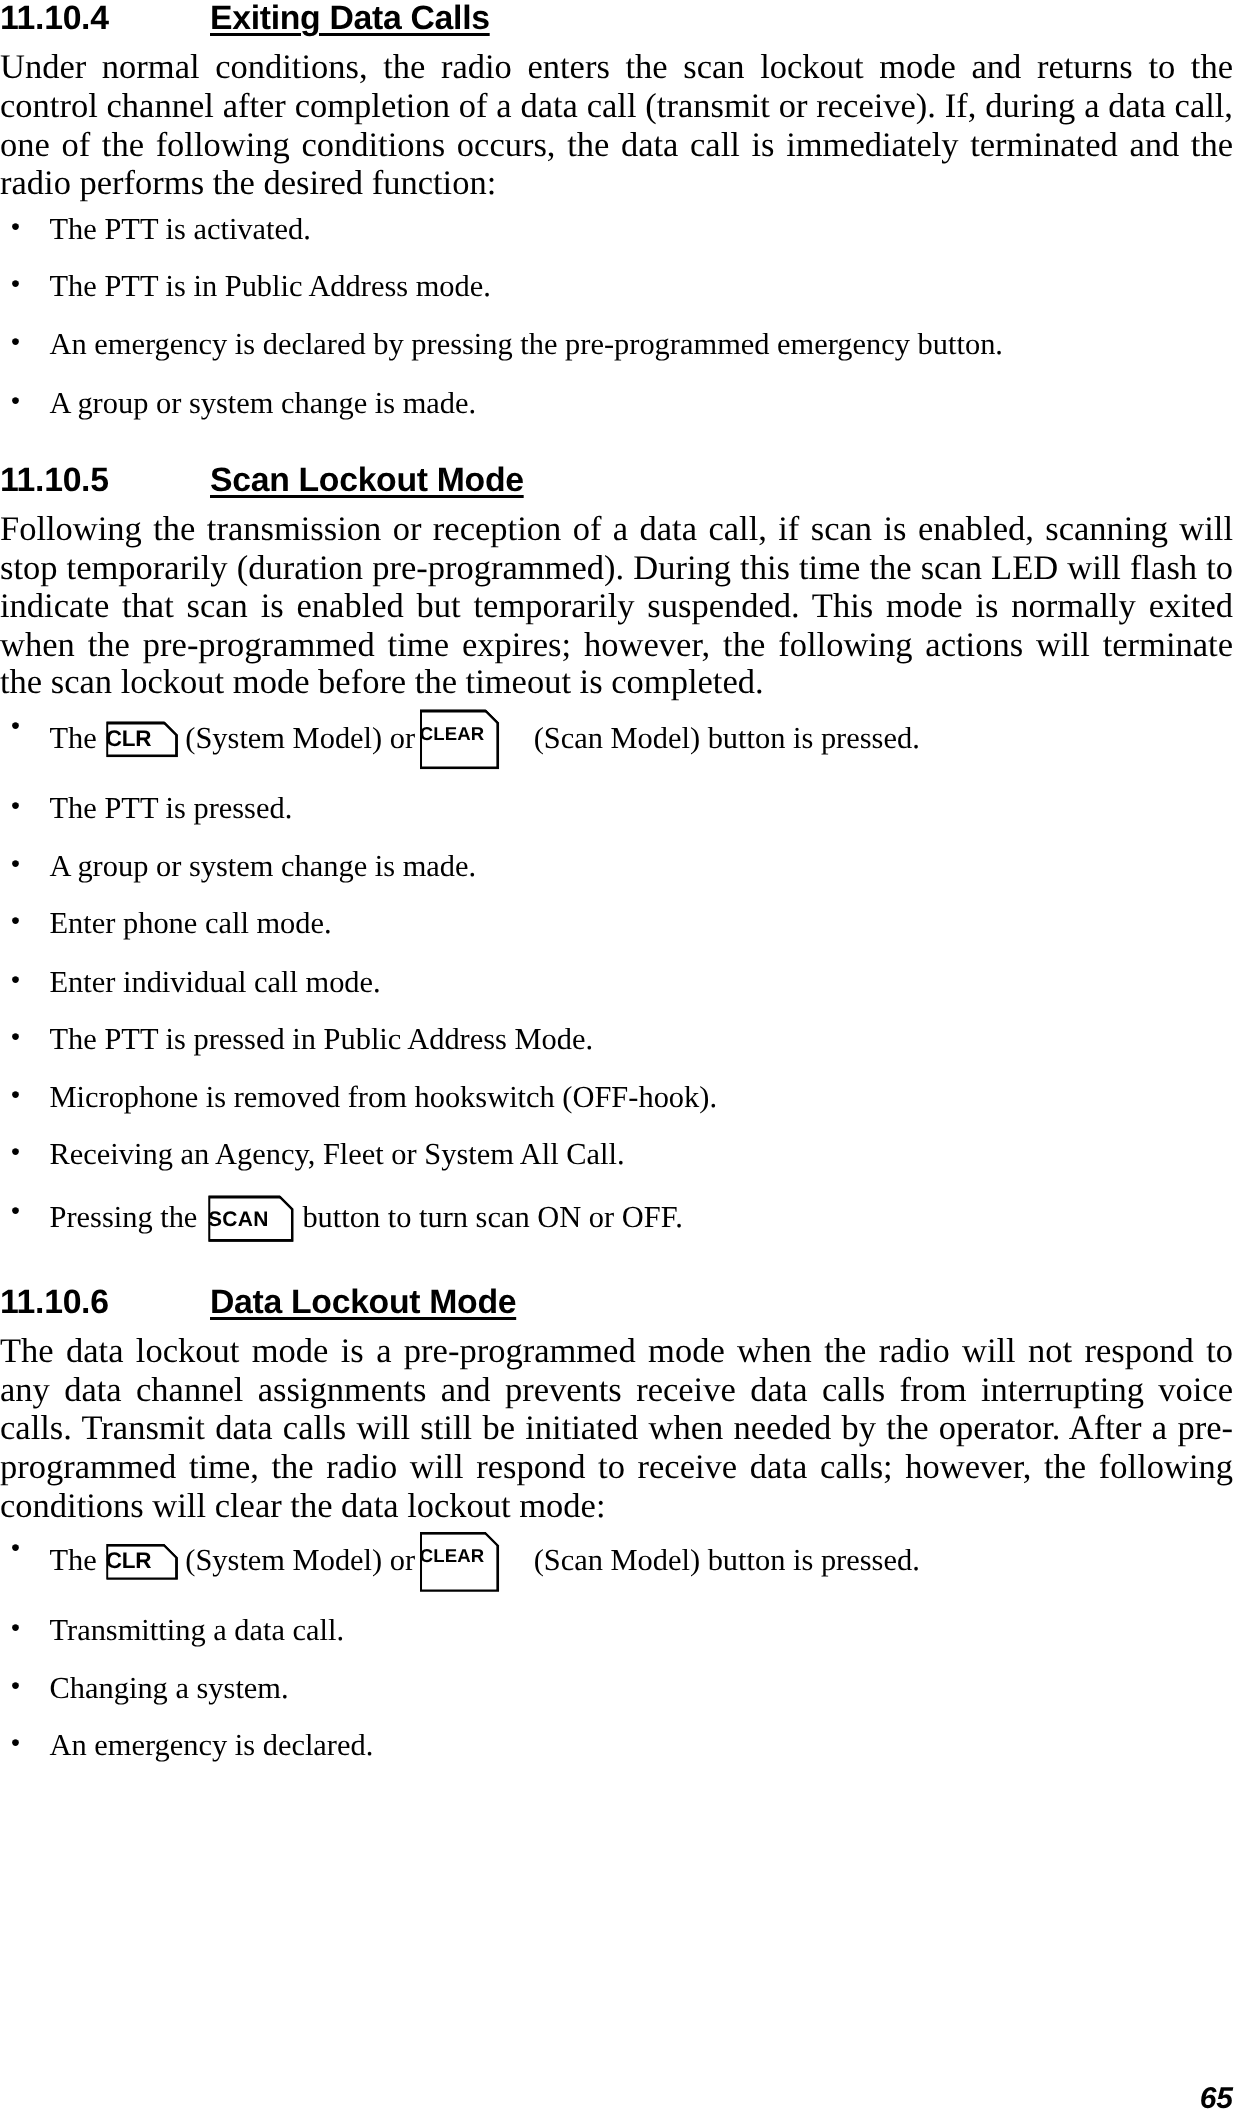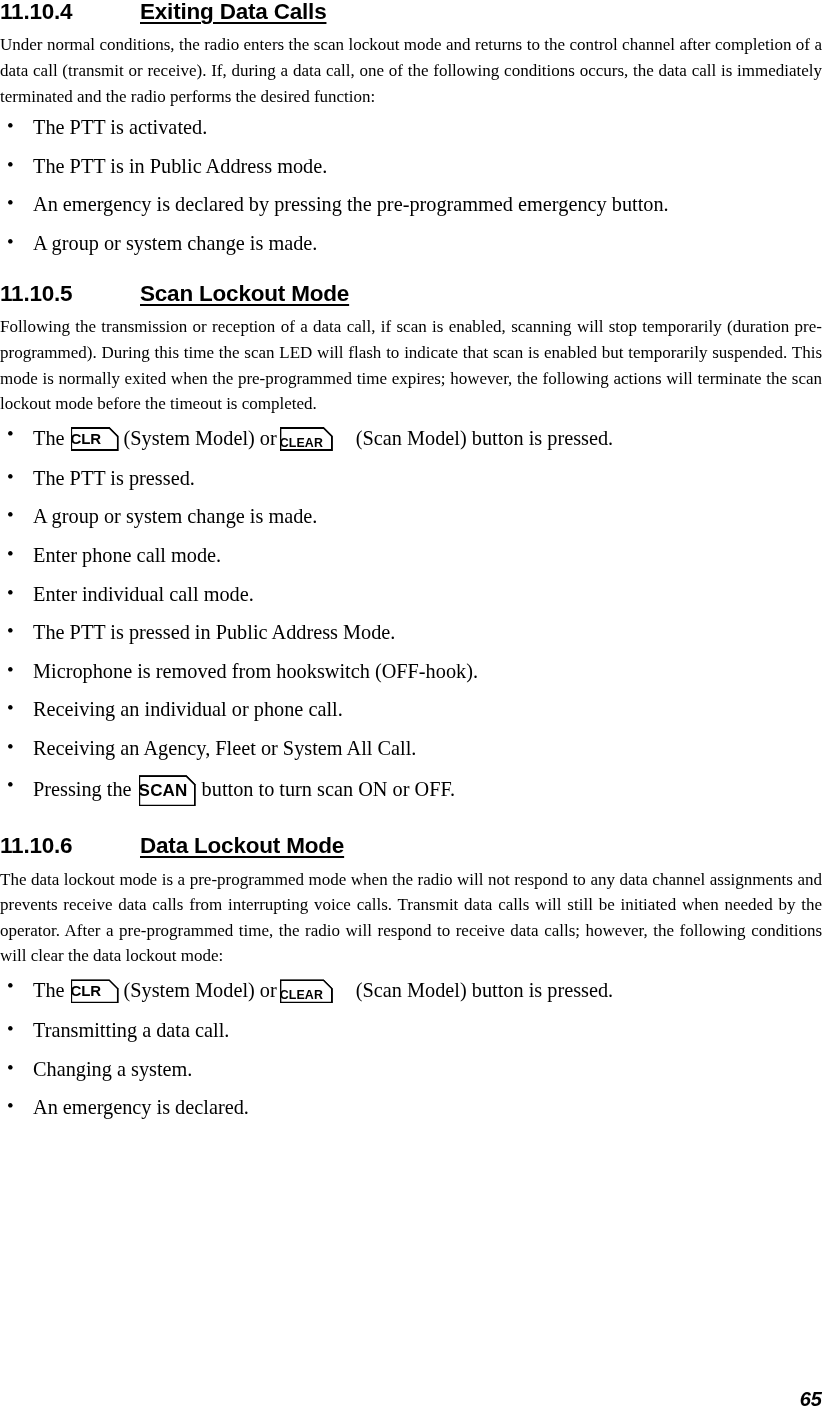--- a/index.html
+++ b/index.html
@@ -44,21 +44,21 @@
   .heading .title {
     text-decoration: underline;
     text-underline-offset: 3px;
     text-decoration-thickness: 2.4px;
   }
   .h-first  { margin: 0 0 9px 0; }
   .h-mid    { margin: 27px 0 9px 0; }
 
   
   .para {
-    font-size: 17px;
+    font-size: 23px;
     line-height: 25.6px;
     text-align: justify;
     text-justify: inter-word;
     margin: 0 0 6px 0;
     padding-right: 1px;
     hyphens: manual;
   }
 
   
   ul.bullets {
@@ -133,39 +133,39 @@
   }
   .key-clr .kt {
     font-size: 15px;
     line-height: 24px;
     letter-spacing: -0.2px;
     padding-right: 2px;
   }
 
   .key-clear {
     width: 53px;
-    height: 24px;
+    height: 40px;
     margin: 0 1px 0 3px;
     top: -1px;
   }
   .key-clear .kt {
     font-size: 12.4px;
     line-height: 32px;
     letter-spacing: 0.1px;
     padding-right: 2px;
   }
 
   .key-scan {
     width: 57px;
     height: 31px;
     margin: 0 2px 0 3px;
     top: -1px;
   }
   .key-scan .kt {
-    font-size: 17px;
+    font-size: 14px;
     line-height: 31px;
     letter-spacing: 0.2px;
     padding-right: 2px;
   }
 
   .gap-wide { display: inline-block; width: 22px; }
   .gap-sm   { display: inline-block; width: 4px; }
 
   
   .page-number {
@@ -206,21 +206,20 @@
   <ul class="bullets">
     <li class="has-key">
       <span>The</span><span class="gap-sm"></span><span class="key key-clr"><span class="kb"></span><span class="kf"></span><span class="kt">CLR</span></span><span class="gap-sm"></span><span>(System Model) or</span><span class="key key-clear"><span class="kb"></span><span class="kf"></span><span class="kt">CLEAR</span></span><span class="gap-wide"></span><span>(Scan Model) button is pressed.</span>
     </li>
     <li>The PTT is pressed.</li>
     <li>A group or system change is made.</li>
     <li>Enter phone call mode.</li>
     <li>Enter individual call mode.</li>
     <li>The PTT is pressed in Public Address Mode.</li>
     <li>Microphone is removed from hookswitch (OFF-hook).</li>
-    <li>Receiving an individual or phone call.</li>
     <li>Receiving an Agency, Fleet or System All Call.</li>
     <li class="has-key">
       <span>Pressing the</span><span class="gap-sm"></span><span class="key key-scan"><span class="kb"></span><span class="kf"></span><span class="kt">SCAN</span></span><span class="gap-sm"></span><span>button to turn scan ON or OFF.</span>
     </li>
   </ul>
 
   <div class="heading h-mid">
     <span class="num">11.10.6</span><span class="title">Data Lockout Mode</span>
   </div>
 

